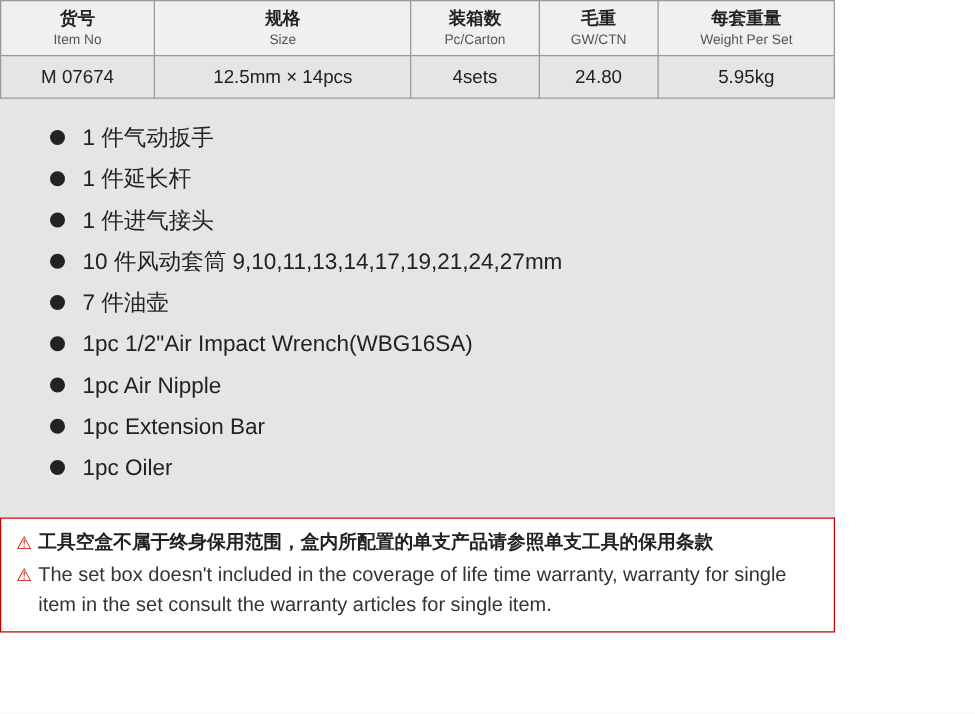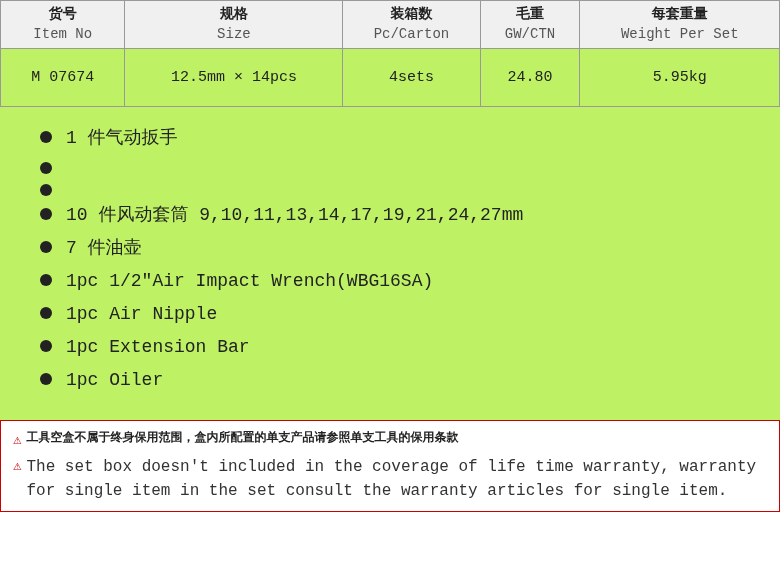--- a/index.html
+++ b/index.html
@@ -6,23 +6,22 @@
     body {
       font-family: Arial, sans-serif;
       background: #fff;
       width: 780px;
       min-height: 571px;
       padding: 0;
       overflow: hidden;
     }
 
     .container {
-      width: 780px;
-      background: #bef264;
-      font-family: Liberation Mono, monospace;
+      width: 668px;
+      background: #e5e5e5;
     }
 
     
     .product-table {
       width: 100%;
       border-collapse: collapse;
       border: 1px solid #999;
     }
 
     .product-table th, .product-table td {
@@ -40,29 +39,29 @@
     }
 
     .table-header-row th .main-label {
       font-size: 14px;
       font-weight: bold;
       color: #222;
       display: block;
     }
 
     .table-header-row th .sub-label {
-      font-size: 14px;
+      font-size: 11px;
       color: #555;
       display: block;
     }
 
     .table-data-row td {
       font-size: 15px;
       color: #222;
-      padding: 20px 10px;
+      padding: 8px 10px;
     }
 
     
     .bullet-list {
       padding: 18px 30px 10px 40px;
     }
 
     .bullet-item {
       display: flex;
       align-items: baseline;
@@ -111,21 +110,21 @@
 
     .warning-icon {
       color: #cc0000;
       font-size: 14px;
       margin-right: 5px;
       flex-shrink: 0;
       margin-top: 1px;
     }
 
     .warning-text-cn {
-      font-size: 12px;
+      font-size: 15px;
       font-weight: bold;
       color: #222;
     }
 
     .warning-text-en {
       font-size: 16px;
       color: #333;
     }
   </style>
 </head>
@@ -169,23 +168,25 @@
     </tbody>
   </table>
 
   <div class="bullet-list">
   <div class="bullet-item">
         <span class="bullet-dot"></span>
         <span class="bullet-text">1 件气动扳手</span>
       </div>
       <div class="bullet-item">
         <span class="bullet-dot"></span>
-      </div>
-      <div class="bullet-item">
-        <span class="bullet-dot"></span>
+        <span class="bullet-text">1 件延长杆</span>
+      </div>
+      <div class="bullet-item">
+        <span class="bullet-dot"></span>
+        <span class="bullet-text">1 件进气接头</span>
       </div>
       <div class="bullet-item">
         <span class="bullet-dot"></span>
         <span class="bullet-text">10 件风动套筒 9,10,11,13,14,17,19,21,24,27mm</span>
       </div>
       <div class="bullet-item">
         <span class="bullet-dot"></span>
         <span class="bullet-text">7 件油壶</span>
       </div>
       <div class="bullet-item">

